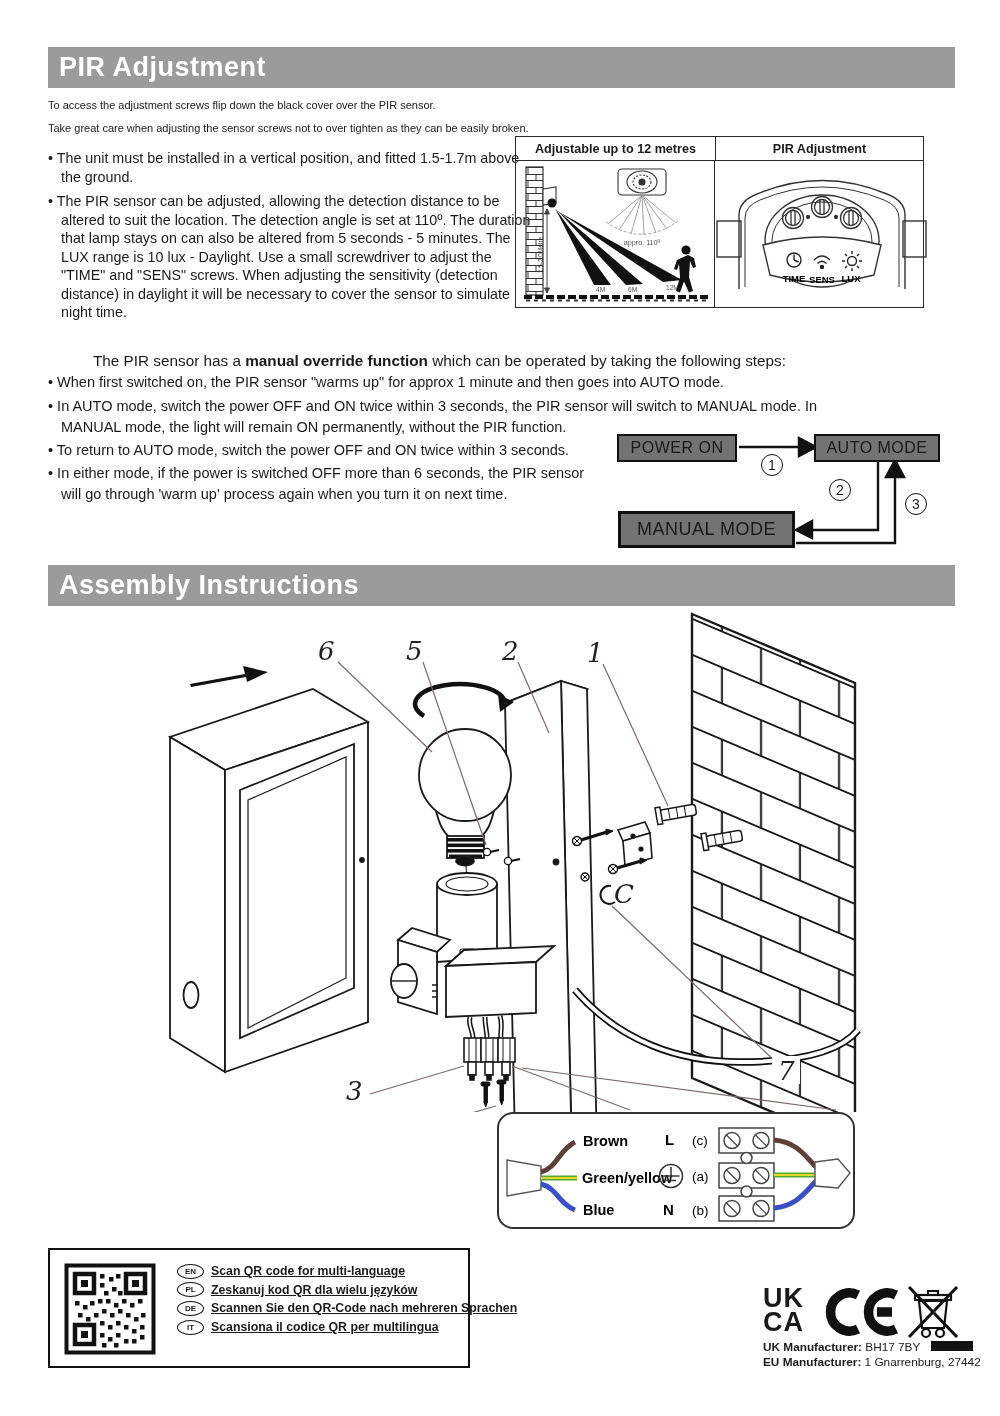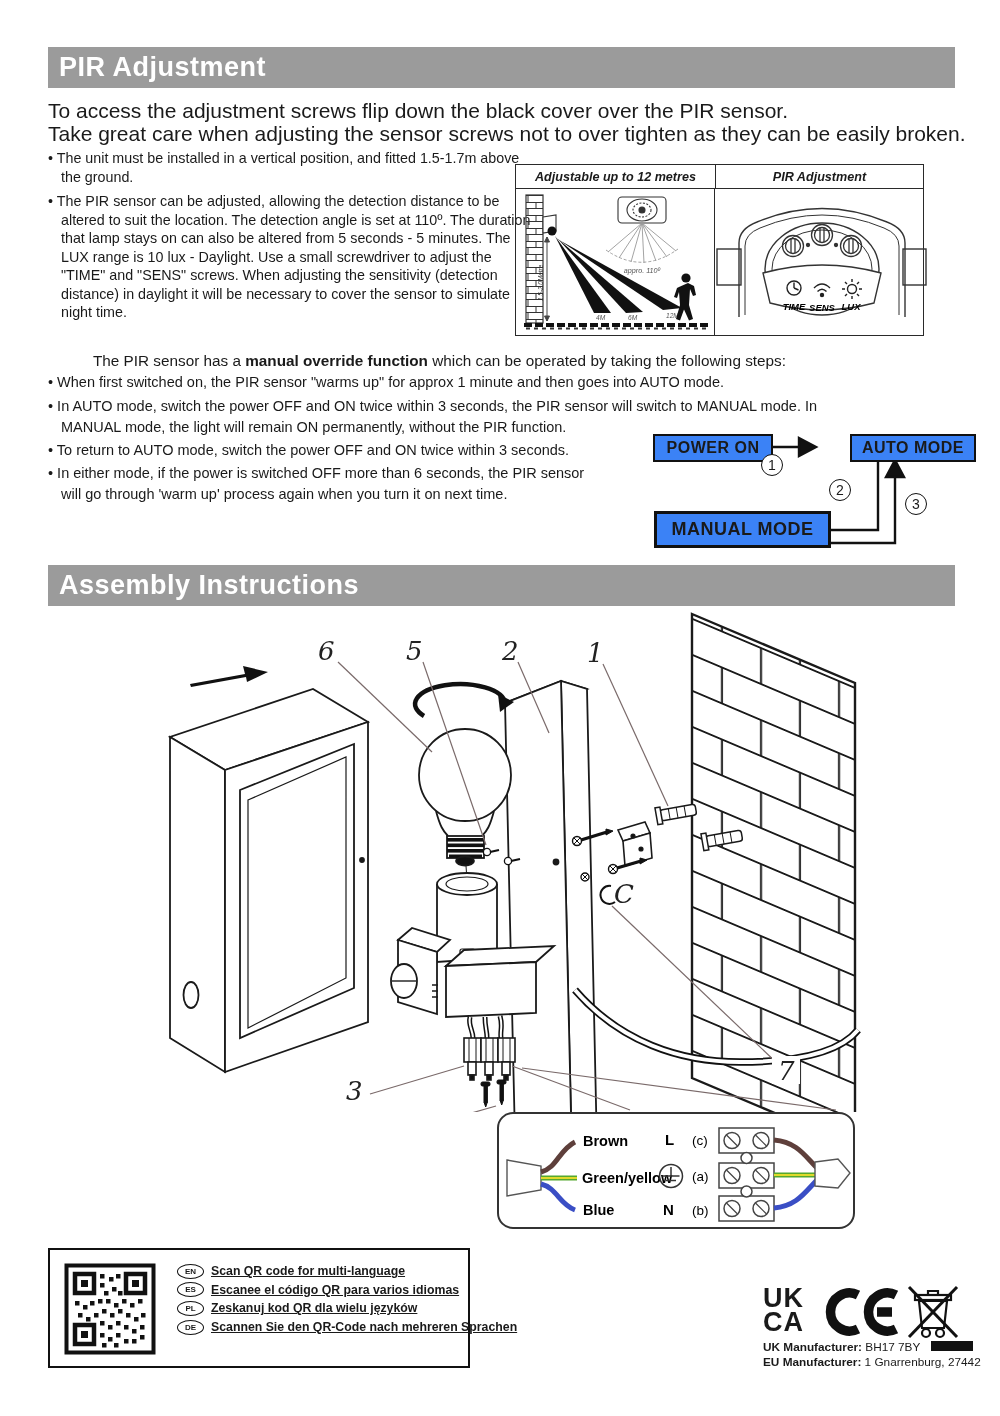--- a/index.html
+++ b/index.html
@@ -1,31 +1,31 @@
 <!DOCTYPE html>
 <html><head>
 <meta charset="utf-8">
 <style>
   html,body{margin:0;padding:0;background:#fff;}
   body{width:1000px;height:1416px;position:relative;font-family:"Liberation Sans",sans-serif;color:#1a1a1a;}
   .abs{position:absolute;}
   .bar{left:48px;width:907px;height:41px;background:#9b9b9b;display:flex;align-items:center;}
   .bar span{color:#fff;font-weight:bold;font-size:27px;padding-left:11px;letter-spacing:.5px;}
-  .intro{left:48px;font-size:21px;}
+  .intro{left:48px;font-size:11px;}
   .blt{left:48px;font-size:14.3px;line-height:18.5px;padding-left:13px;text-indent:-13px;}
   .blt::before{content:"• ";}
   .ob{left:48px;font-size:14.5px;line-height:21px;padding-left:13px;text-indent:-13px;}
   .ob::before{content:"• ";}
-  .tbl{left:515px;top:164px;width:409px;height:172px;border:1.6px solid #2a2a2a;box-sizing:border-box;font-style:italic;}
+  .tbl{left:515px;top:136px;width:409px;height:172px;border:1.6px solid #2a2a2a;box-sizing:border-box;}
   .tblhead{display:flex;height:23px;border-bottom:1.6px solid #2a2a2a;}
   .tblhead div{display:flex;align-items:center;justify-content:center;font-size:12.6px;font-weight:600;}
   .tc1{width:200px;border-right:1.6px solid #2a2a2a;box-sizing:border-box;}
   .tc2{flex:1;}
   .tbody{display:flex;height:146px;}
-  .fcbox{border:2.2px solid #111;display:flex;align-items:center;justify-content:center;font-size:16px;font-weight:700;box-sizing:border-box;background:#3b82f6;letter-spacing:.5px;margin-left:36px;}
+  .fcbox{border:2.2px solid #111;display:flex;align-items:center;justify-content:center;font-size:16px;font-weight:400;box-sizing:border-box;background:#737373;letter-spacing:.5px;}
   .fccirc{width:22px;height:22px;border:1.7px solid #111;border-radius:50%;display:flex;align-items:center;justify-content:center;font-size:14px;background:#fff;box-sizing:border-box;}
   .wirebox{left:497px;top:1112px;width:358px;height:117px;border:2px solid #333;border-radius:16px;box-sizing:border-box;}
   .qrbox{left:48px;top:1248px;width:422px;height:120px;border:2.5px solid #111;box-sizing:border-box;}
   .langrow{display:flex;align-items:center;height:18.6px;}
   .langbadge{width:25px;height:13px;border:1.5px solid #111;border-radius:50%;font-size:8px;font-weight:bold;display:flex;align-items:center;justify-content:center;margin-right:7px;flex:0 0 auto;}
   .langtext{font-size:12.3px;font-weight:bold;white-space:nowrap;text-decoration:underline;}
   .ukca{left:763px;top:1286px;font-weight:800;font-size:27px;line-height:24px;letter-spacing:1px;}
   .mfr{left:763px;font-size:11.8px;white-space:nowrap;}
   .mfr b{font-weight:bold;}
   .redact{display:inline-block;width:42px;height:10px;background:#111;margin-left:8px;}
@@ -470,30 +470,30 @@
         <rect x="68" y="76" width="4.5" height="4.5"></rect>
         <rect x="76" y="72" width="4.5" height="4.5"></rect>
     </g>
   </svg>
   <div class="abs" style="left:107px;top:12px;padding-left:20px;">
     <div class="langrow">
       <span class="langbadge">EN</span>
       <span class="langtext">Scan QR code for multi-language</span>
     </div>
     <div class="langrow">
-      <span class="langbadge">ES</span>
-      <span class="langtext">Escanee el código QR para varios idiomas</span>
-    </div>
-    <div class="langrow">
       <span class="langbadge">PL</span>
       <span class="langtext">Zeskanuj kod QR dla wielu języków</span>
     </div>
     <div class="langrow">
       <span class="langbadge">DE</span>
       <span class="langtext">Scannen Sie den QR-Code nach mehreren Sprachen</span>
+    </div>
+    <div class="langrow">
+      <span class="langbadge">IT</span>
+      <span class="langtext">Scansiona il codice QR per multilingua</span>
     </div>
   </div>
 </div>
 
 <div class="abs ukca">
   <div>UK</div>
   <div>CA</div>
 </div>
 <svg class="abs" style="left:822px;top:1288px;" width="80" height="48" viewBox="0 0 80 48">
   <g fill="none" stroke="#111" stroke-width="9.5">

